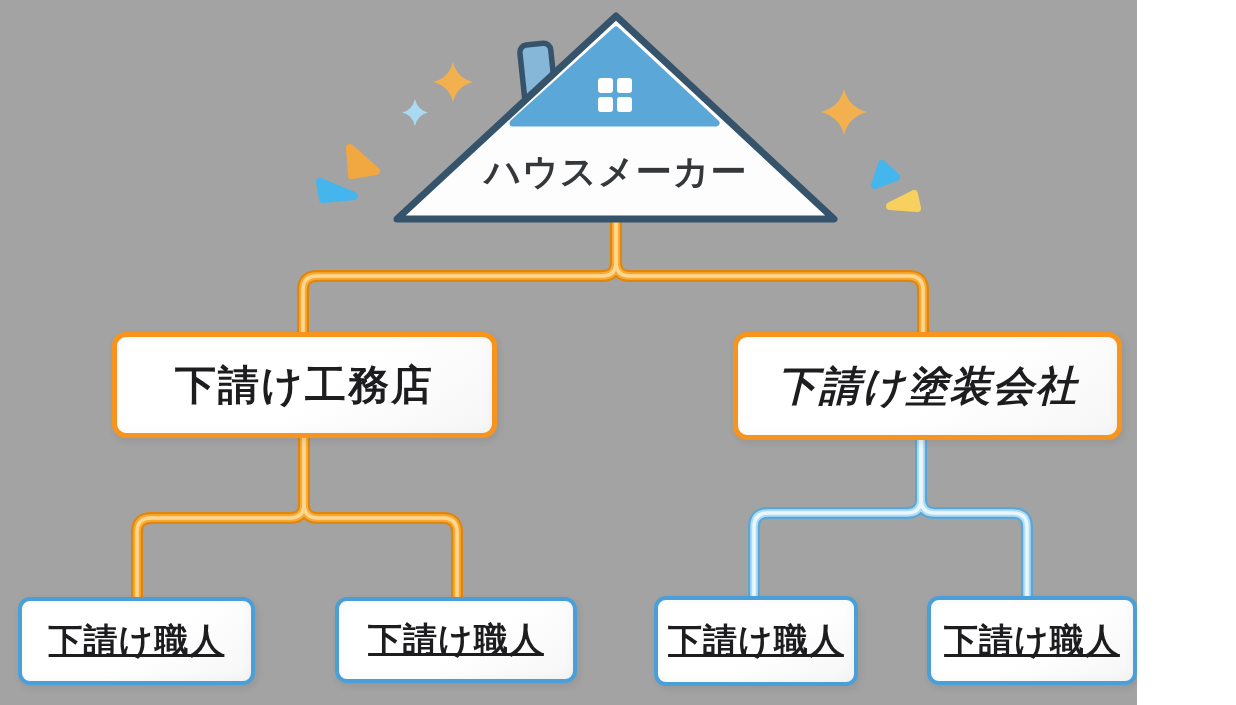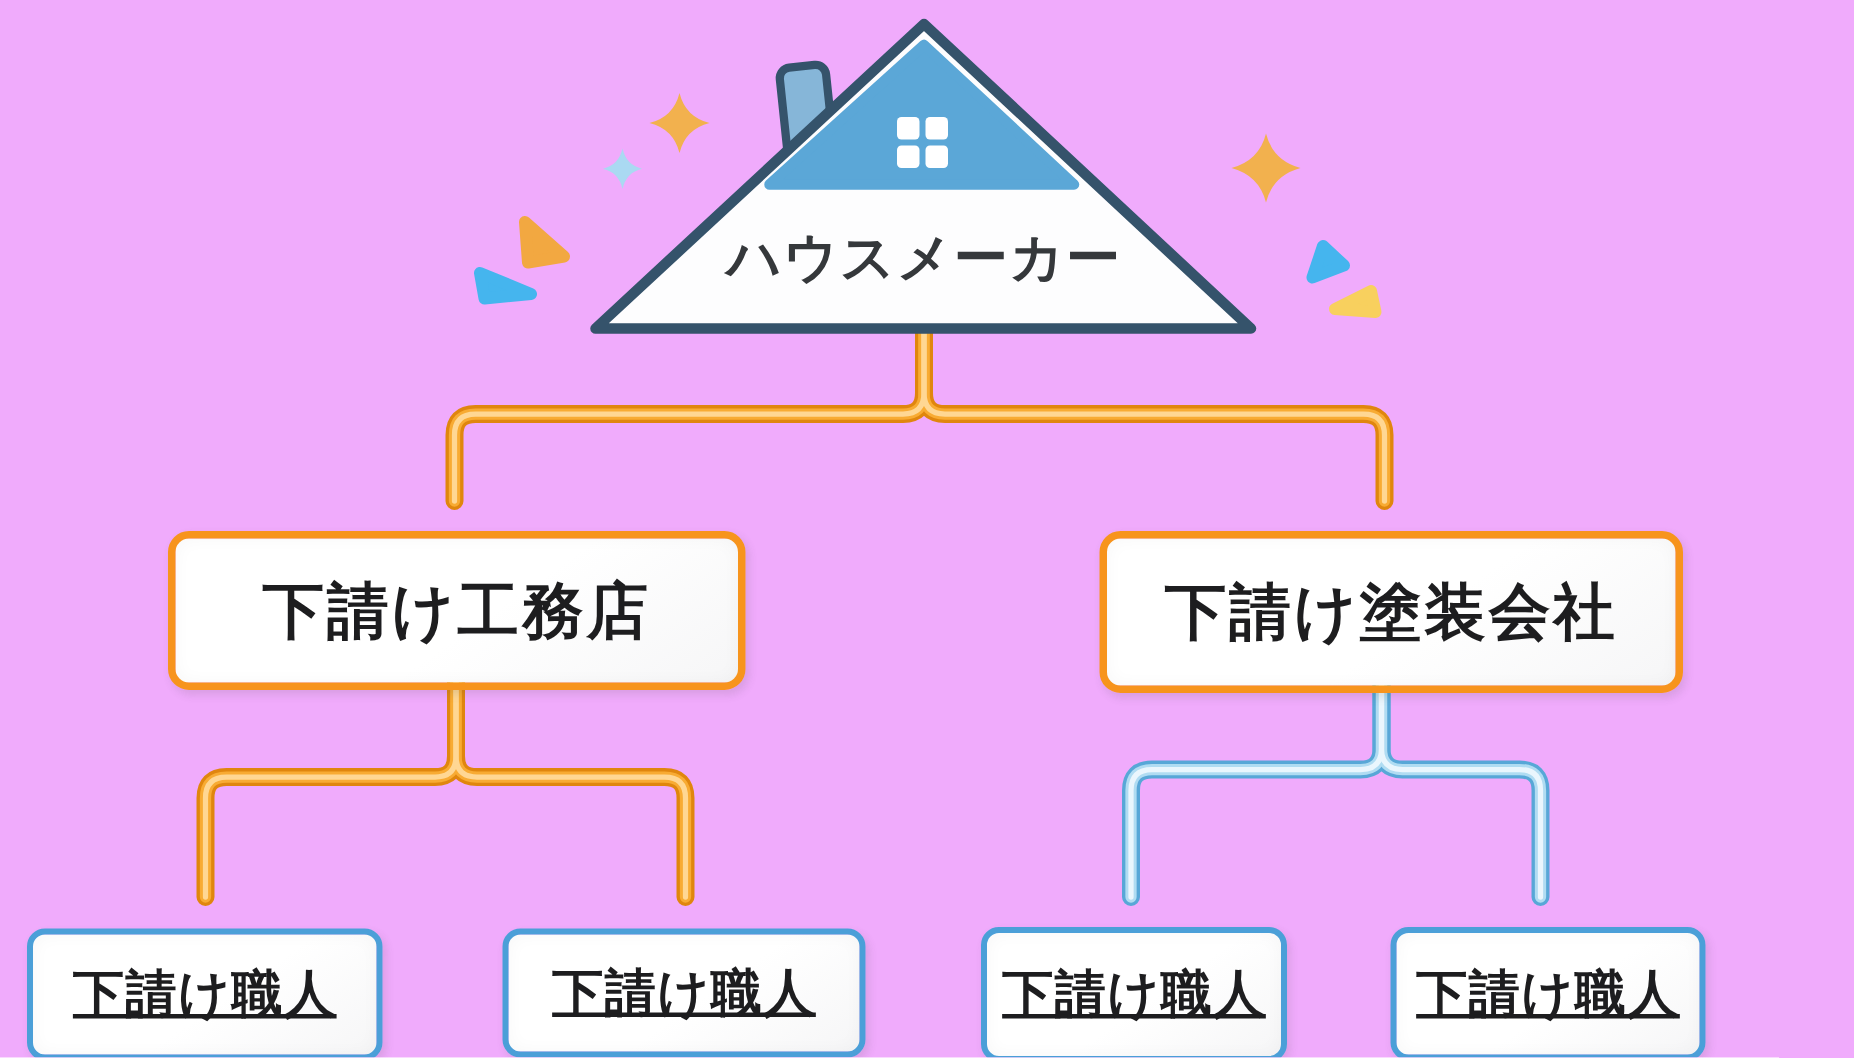--- a/index.html
+++ b/index.html
@@ -1,35 +1,34 @@
 <!DOCTYPE html>
 <html><head>
 <meta charset="utf-8">
 <style>
   html,body{margin:0;padding:0;background:#ffffff;}
   .canvas{
-    position:relative;width:1236px;height:705px;background:#f0abfc;overflow:hidden;
+    position:relative;width:1137px;height:705px;background:#a3a3a3;overflow:hidden;
     font-family:"DejaVu Sans","Liberation Sans",sans-serif;
   }
   .art{position:absolute;left:0;top:0;}
   .node{
     position:absolute;box-sizing:border-box;display:flex;align-items:center;justify-content:center;
     background:linear-gradient(145deg,#ffffff 55%,#f6f6f7 100%);
     font-weight:bold;color:#1d1d1f;text-align:right;
     box-shadow:2px 3px 6px rgba(80,80,80,0.14), inset 0 0 12px rgba(0,0,0,0.035);
-    margin-top:22px;
   }
   .node-l2{
     border:5px solid #f7941d;border-radius:14px;font-size:41px;letter-spacing:2px;
   }
   .node-l3{
     border:4px solid #4b9fd8;border-radius:12px;font-size:34px;letter-spacing:1px;text-decoration:underline;
   }
   .node-l2a{left:112px;top:332px;width:385px;height:106px;}
-  .node-l2b{left:733px;top:332px;width:389px;height:108px;}
+  .node-l2b{left:733px;top:332px;width:389px;height:108px;font-style:italic;}
   .node-l3a{left:18px; top:597px;width:237px;height:88px;}
   .node-l3b{left:335px;top:597px;width:242px;height:86px;}
   .node-l3c{left:654px;top:596px;width:204px;height:90px;}
   .node-l3d{left:927px;top:596px;width:210px;height:89px;}
   .house-label{
     position:absolute;left:446px;top:148px;width:340px;text-align:center;
     font-size:36px;font-weight:bold;color:#35383b;letter-spacing:1px;
   }
 </style>
 </head>

